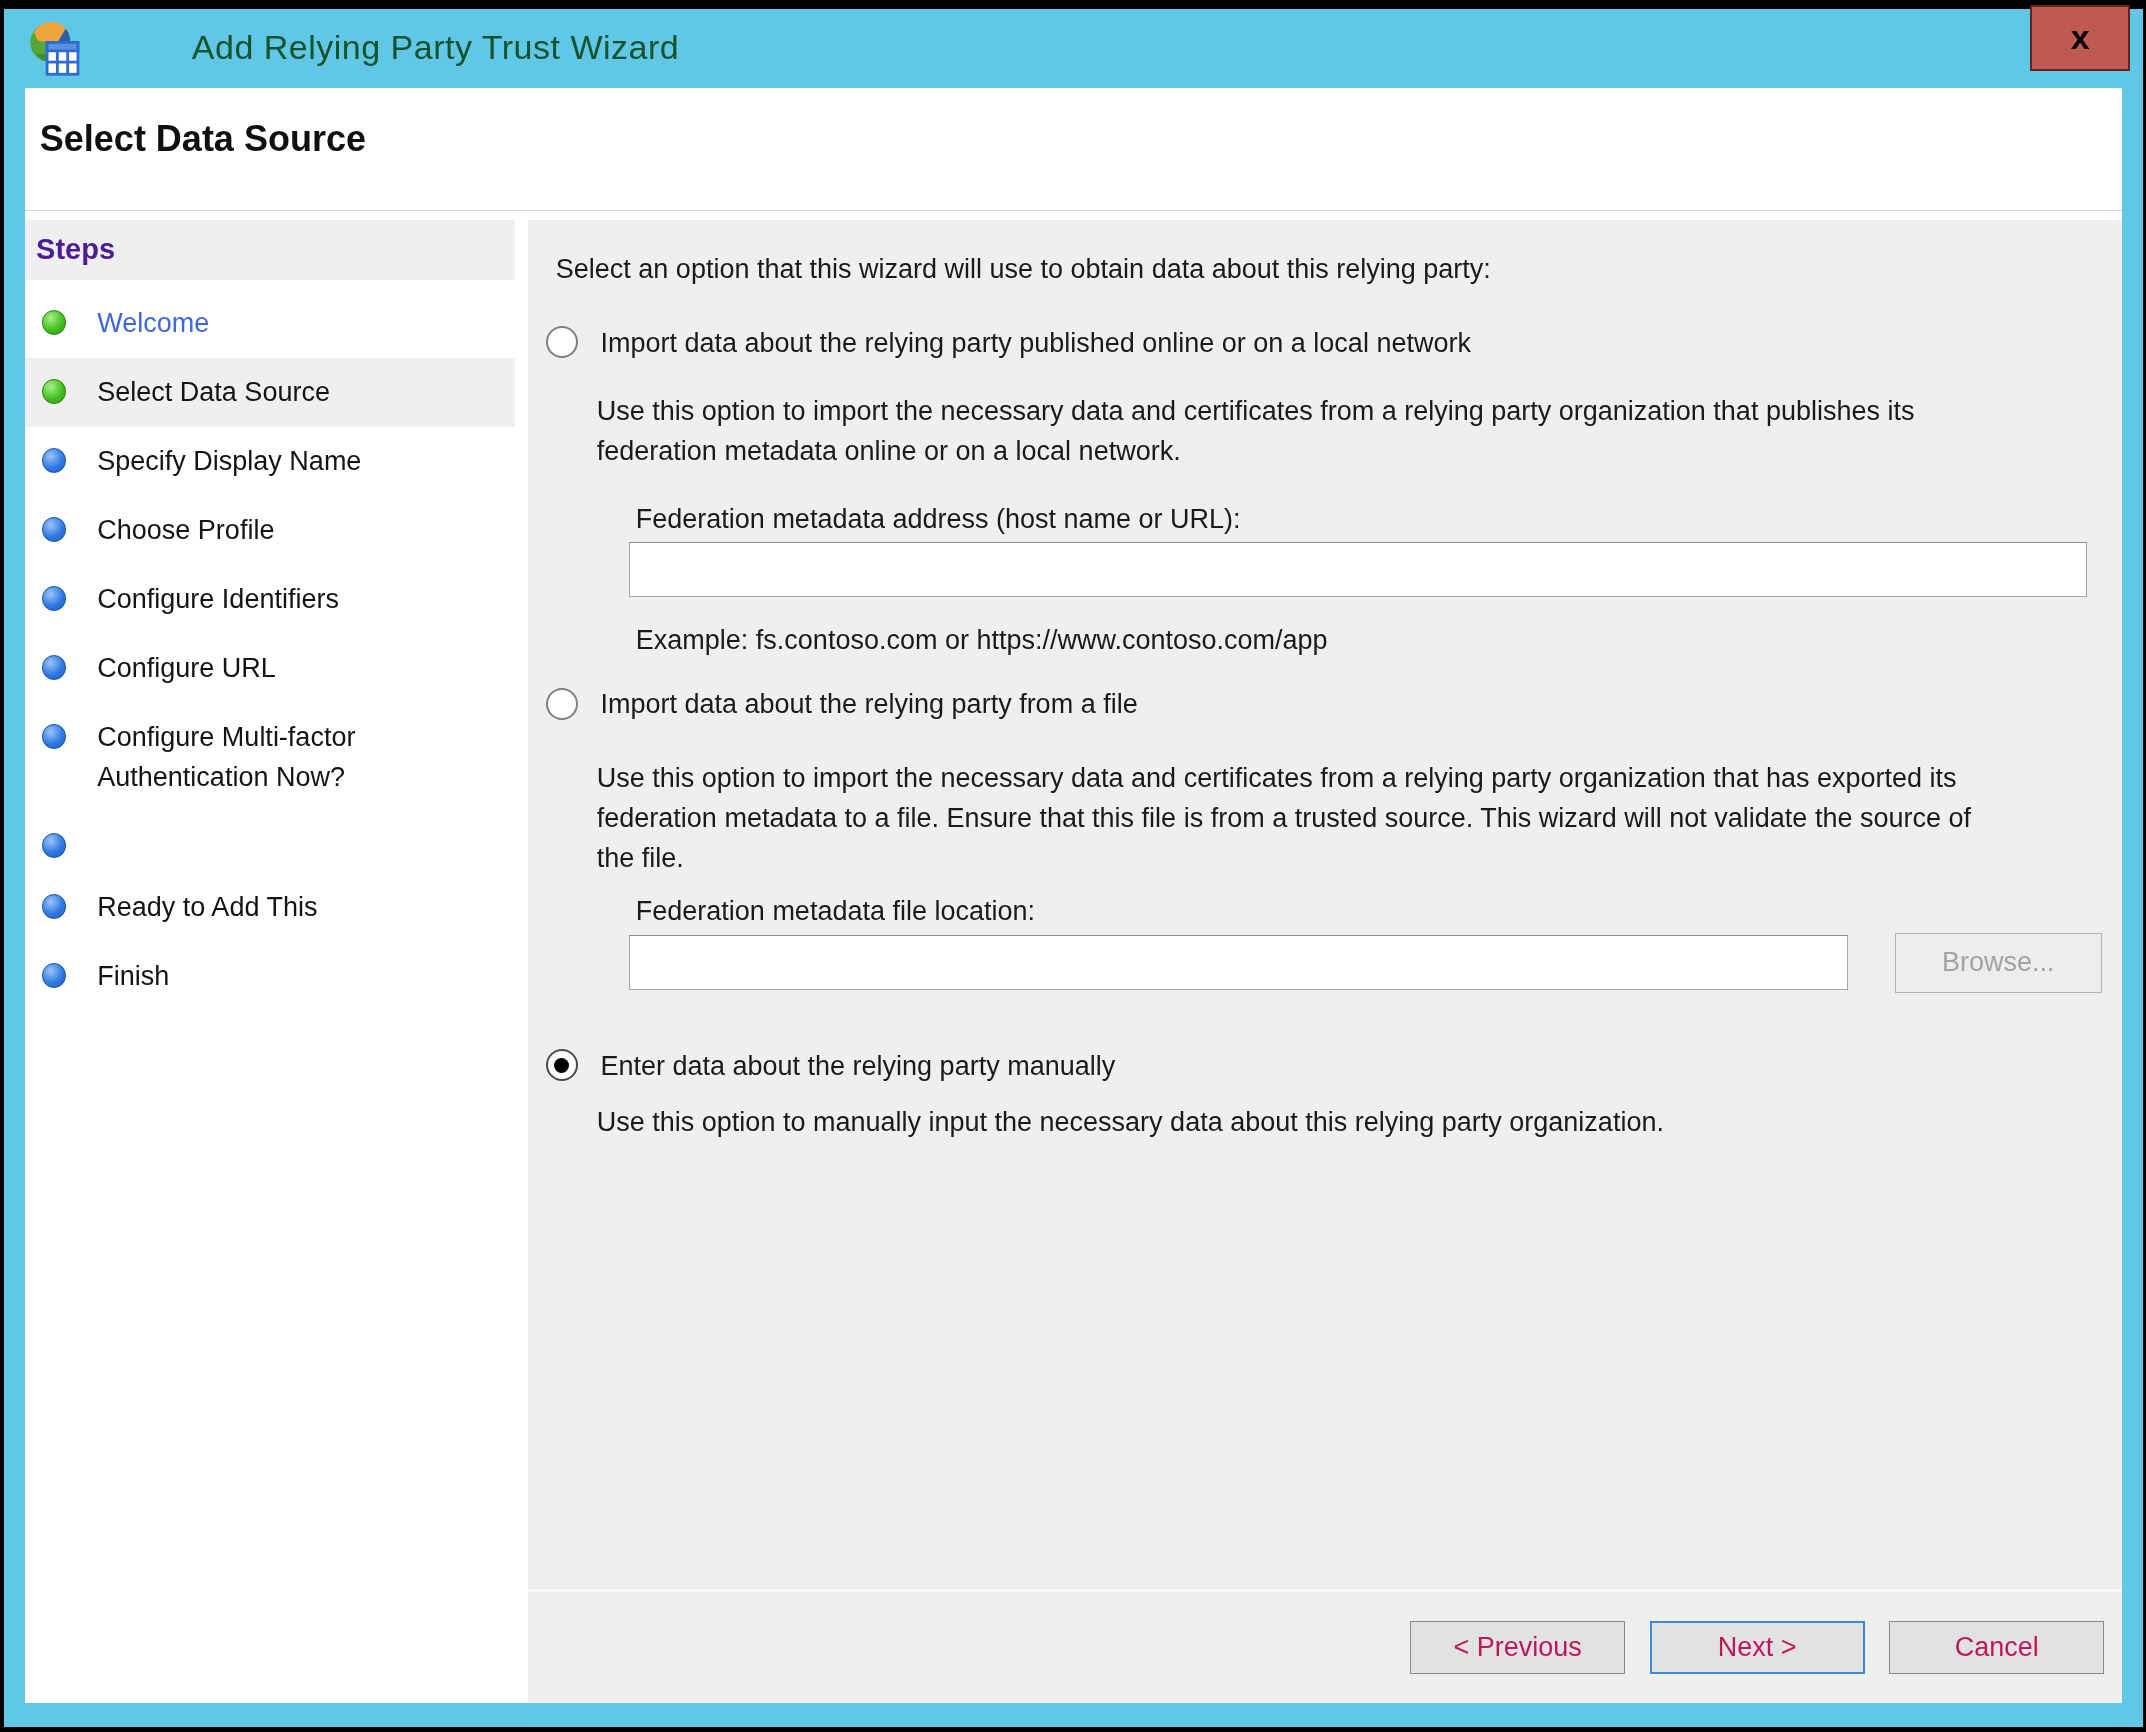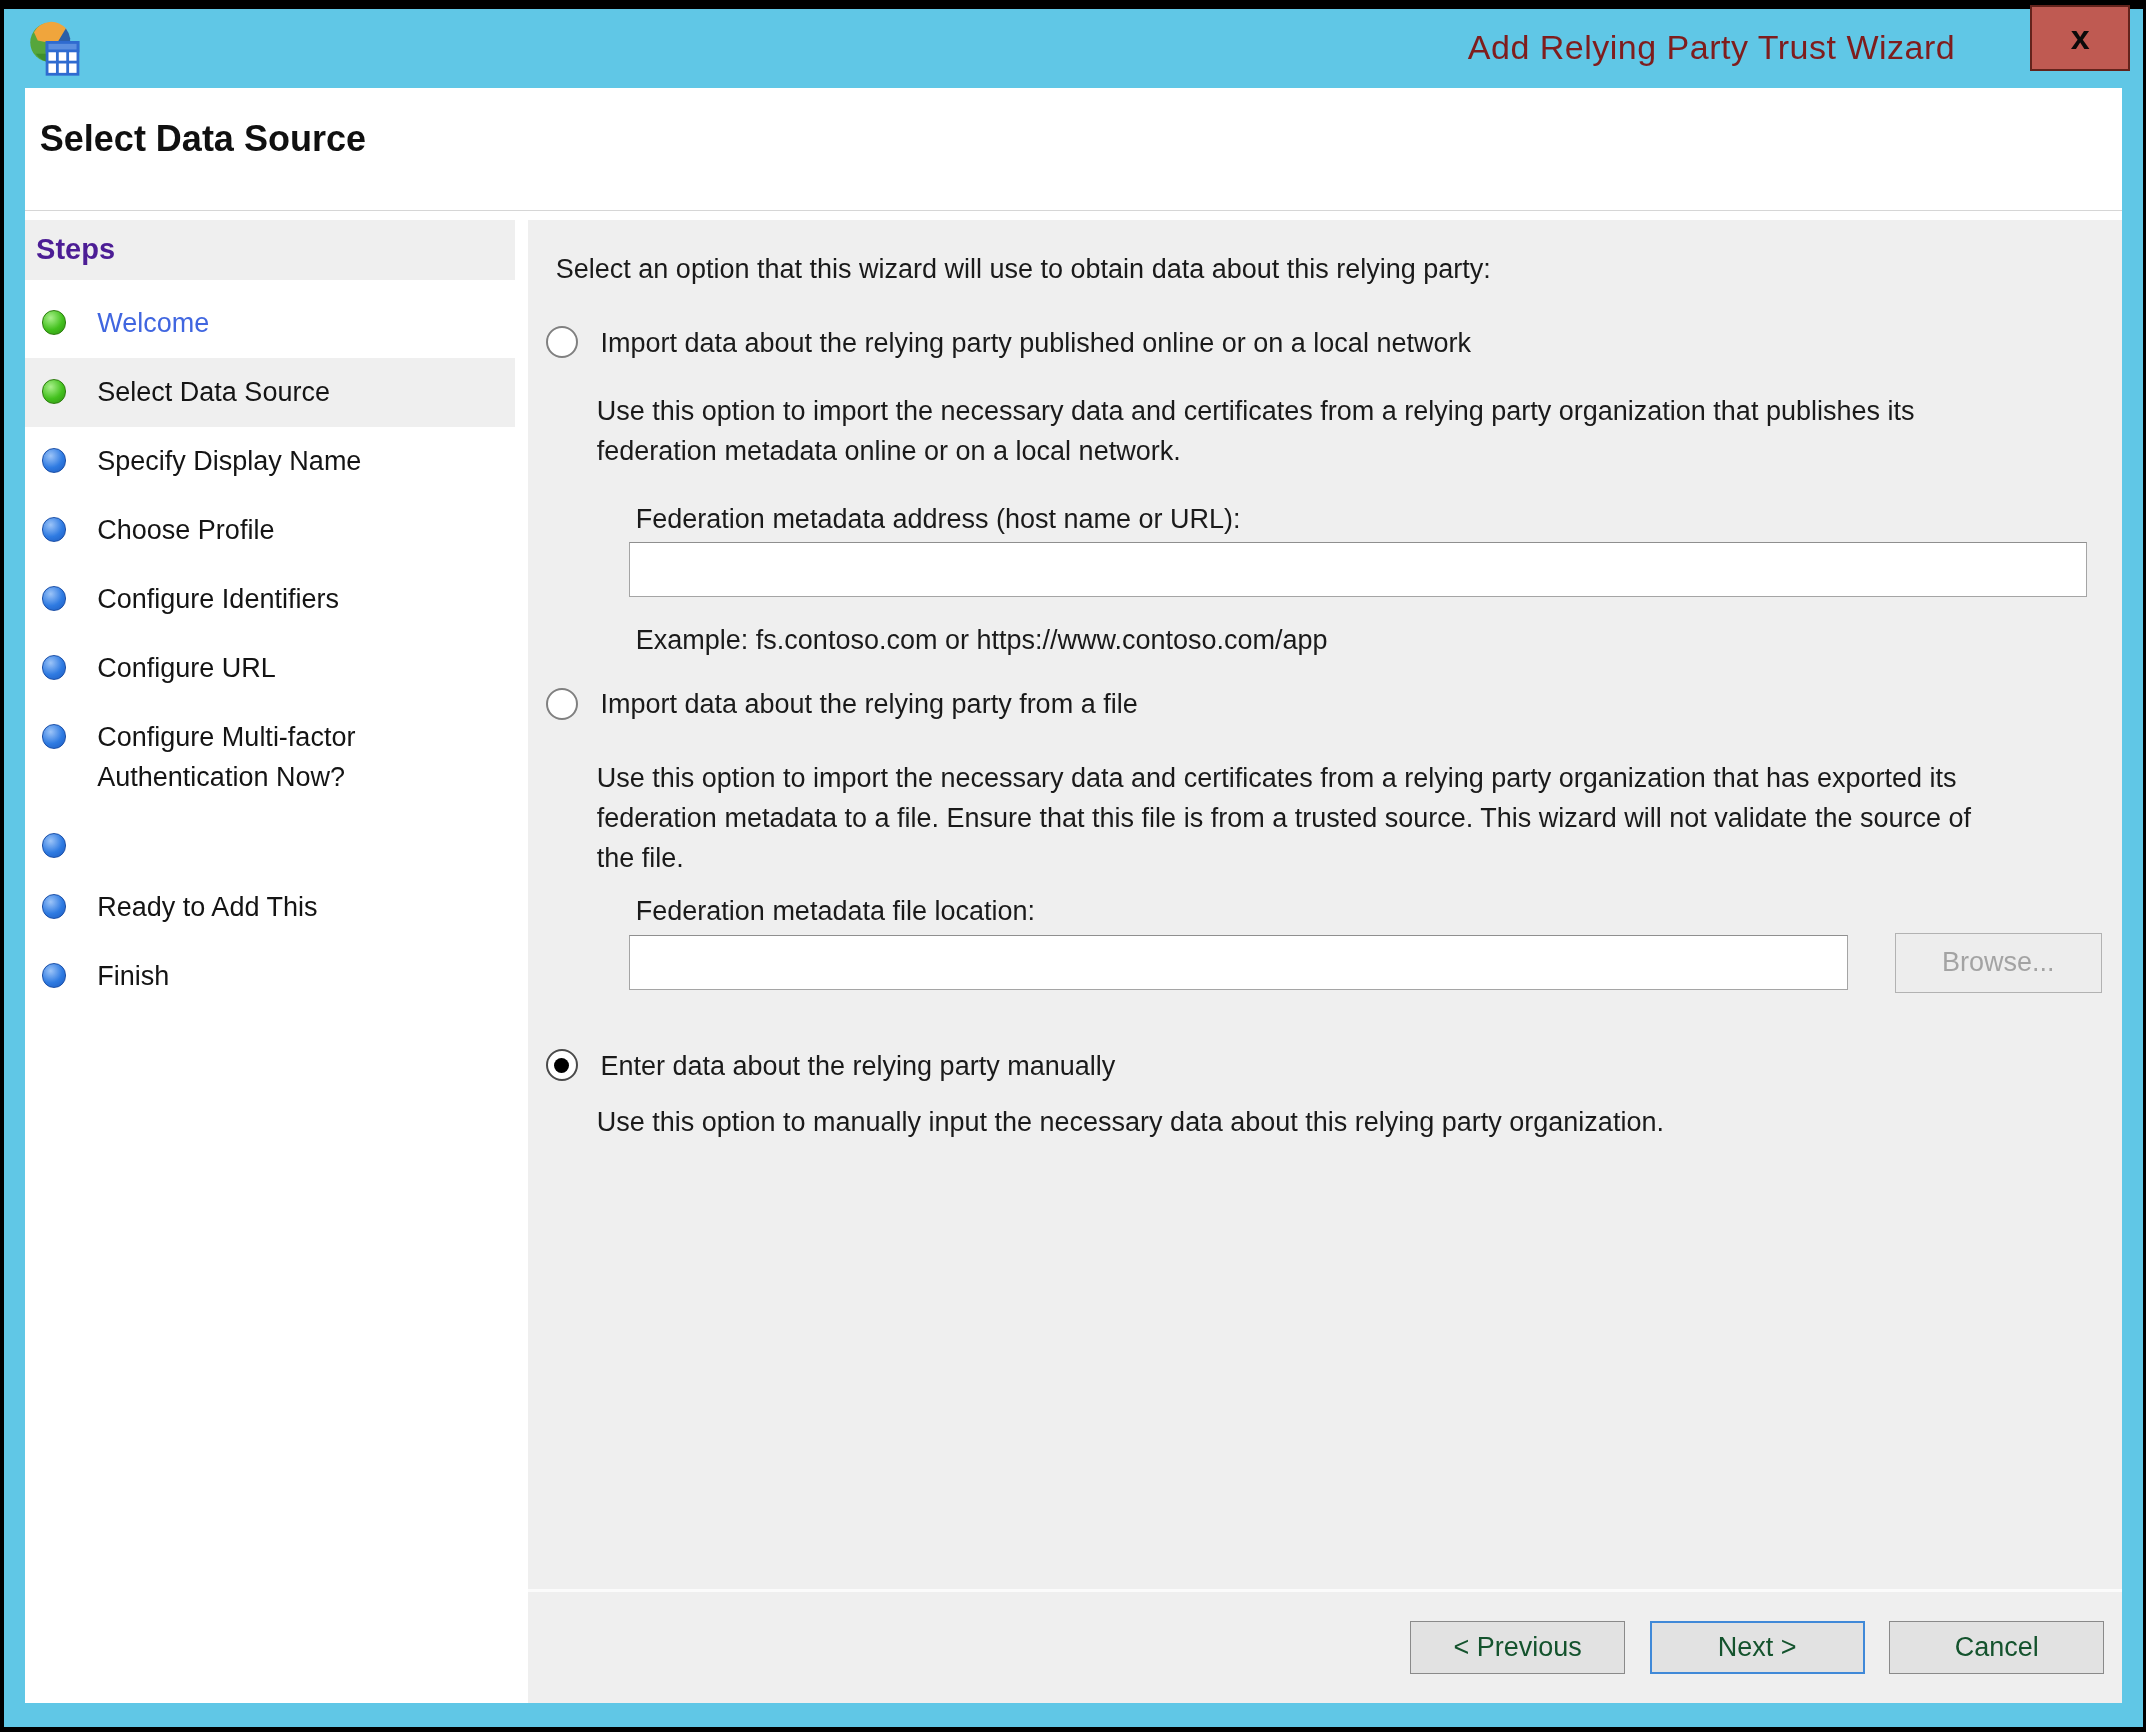--- a/index.html
+++ b/index.html
@@ -5,22 +5,22 @@
   html,body{margin:0;padding:0;}
   body{
     width:2147px;height:1733px;position:relative;background:#000;
     font-family:"Liberation Sans", sans-serif;color:#1a1a1a;
     -webkit-font-smoothing:antialiased;
   }
   .window{position:absolute;left:3.8px;top:8.5px;right:3.8px;bottom:5.6px;background:#60C7E6;}
   
   .titlebar{position:absolute;left:0;right:0;top:0;height:79px;}
   .app-icon{position:absolute;left:24.5px;top:11.3px;width:55px;height:58px;}
-  .title{position:absolute;left:188px;right:188px;top:19px;text-align:right;
-         font-size:34px;font-weight:400;color:#7f1d1d;letter-spacing:0.5px;}
+  .title{position:absolute;left:188px;right:188px;top:19px;text-align:left;
+         font-size:34px;font-weight:400;color:#14532d;letter-spacing:0.5px;}
   .close-btn{position:absolute;right:13px;top:-3.8px;width:100px;height:66px;
          background:#BF5A52;border:2.8px solid #63231C;box-sizing:border-box;
          display:flex;align-items:center;justify-content:center;
          font-size:34px;font-weight:bold;color:#0a0a0a;cursor:pointer;}
   
   .inner{position:absolute;left:21px;right:21px;top:79px;bottom:24.5px;background:#fff;}
   .hdr{position:absolute;left:0;right:0;top:0;height:122px;border-bottom:1.9px solid #D6D6D6;}
   .heading{position:absolute;left:15px;top:30px;font-size:36px;font-weight:bold;color:#101010;}
   .bodyarea{position:absolute;left:0;right:0;top:132px;bottom:0;}
   
@@ -63,21 +63,21 @@
   .tb2{width:1219px;}
   .browse{width:207px;height:60px;margin-left:47px;background:#EDEDED;
       border:1.9px solid #B2B2B2;box-sizing:border-box;color:#A3A3A3;font-size:27px;
       display:flex;align-items:center;justify-content:center;}
   .opt3{margin-top:53px;}
   .desc3{margin-top:16px;}
   
   .footer{height:111px;border-top:3.8px solid #FBFBFB;display:flex;align-items:center;
       justify-content:flex-end;gap:24.5px;padding-right:18px;}
   .btn{width:215px;height:53px;background:#E2E2E2;border:1.9px solid #8A8A8A;
-      box-sizing:border-box;font-size:27px;color:#14532d;display:flex;align-items:center;
+      box-sizing:border-box;font-size:27px;color:#be185d;display:flex;align-items:center;
       justify-content:center;cursor:pointer;}
   .btn.default{border:2.8px solid #4089D8;}
 </style>
 </head>
 <body>
 
 <div class="window">
 
   <div class="titlebar">
     <svg class="app-icon" viewBox="0 0 58 62">

